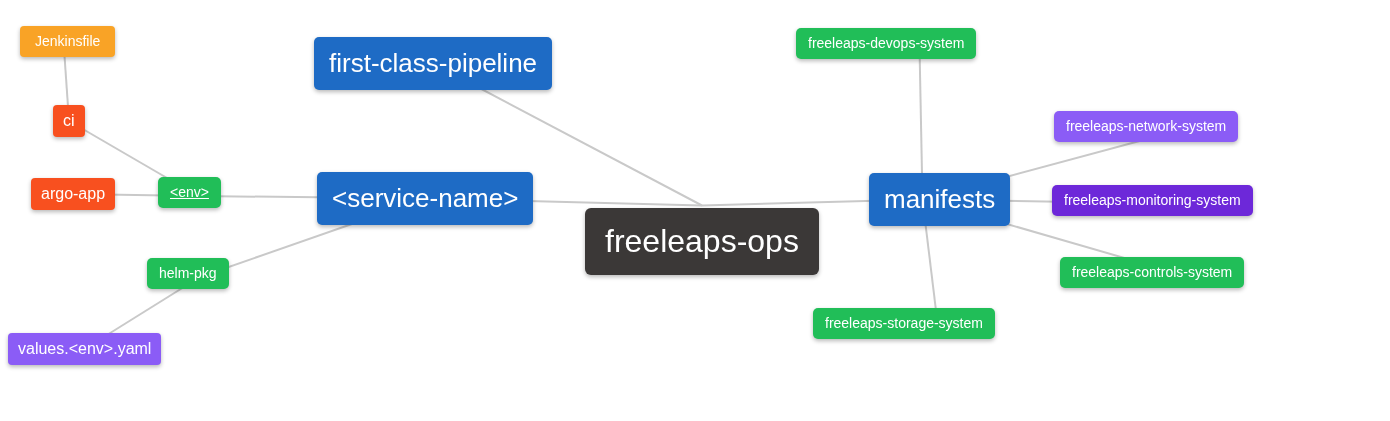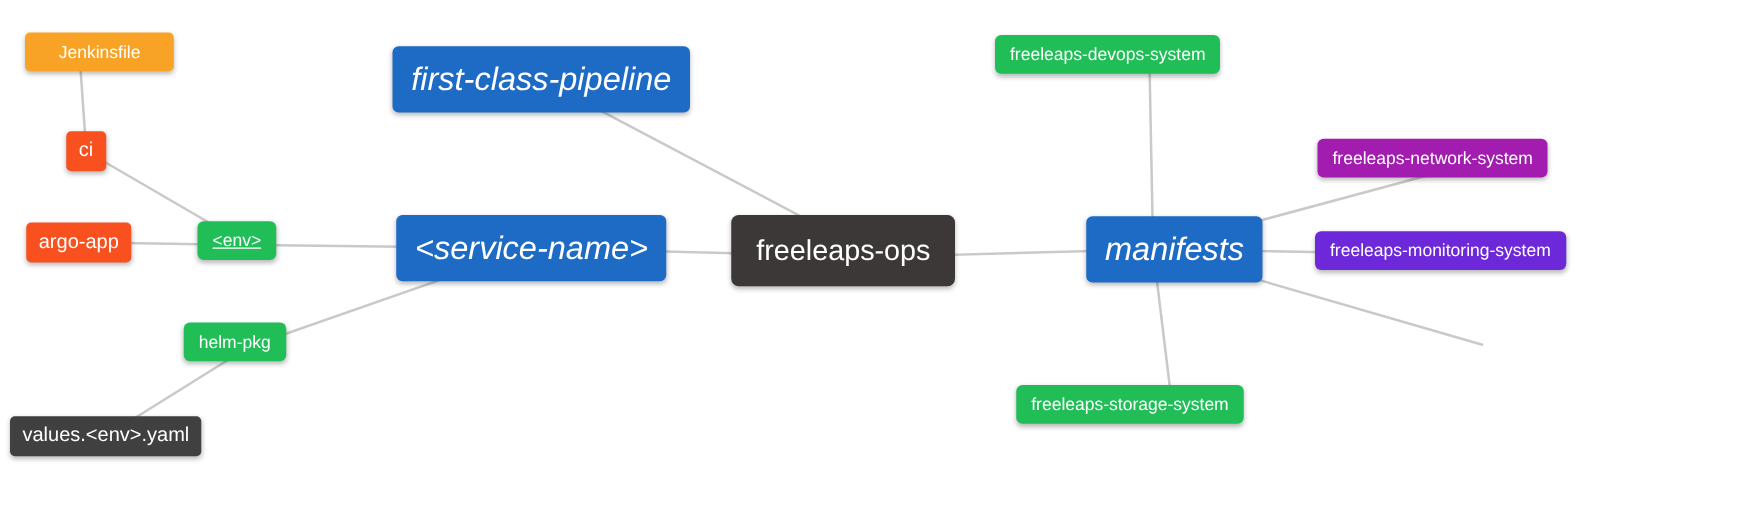--- a/index.html
+++ b/index.html
@@ -25,25 +25,25 @@
     position: absolute;
     z-index: 1;
     color: #ffffff;
     white-space: nowrap;
     line-height: 1.1;
     border-radius: 5px;
     box-shadow: 0 2px 4px rgba(0,0,0,0.28);
     cursor: pointer;
     user-select: none;
   }
-  .d0 { font-size: 23px; padding: 16px 20px; border-radius: 6px; }
-  .d1 { font-size: 26px; padding: 12px 15px; font-style: italic; }
+  .d0 { font-size: 32px; padding: 16px 20px; border-radius: 6px; margin-top: 36px; }
+  .d1 { font-size: 26px; padding: 12px 15px; }
   .d2 { font-size: 14px; padding: 8px 12px;  }
   .d3 { font-size: 16px; padding: 7px 10px;  border-radius: 4px; }
-  .d4 { font-size: 14px; padding: 8px 27px;  border-radius: 4px; }
+  .d4 { font-size: 14px; padding: 8px 15px;  border-radius: 4px; }
 </style>
 </head>
 <body>
 
 <div class="mindmap-canvas">
   <svg class="edge-layer" id="edge-layer" viewBox="0 0 1390 421" xmlns="http://www.w3.org/2000/svg">
       <line x1="63.5" y1="41.5" x2="69" y2="121" stroke="#C9C9C9" stroke-width="2"></line>
       <line x1="69" y1="121" x2="198" y2="196" stroke="#C9C9C9" stroke-width="2"></line>
       <line x1="73" y1="194" x2="198" y2="196" stroke="#C9C9C9" stroke-width="2"></line>
       <line x1="198" y1="196" x2="425" y2="198.5" stroke="#C9C9C9" stroke-width="2"></line>
@@ -59,20 +59,21 @@
       <line x1="922.5" y1="199.5" x2="938" y2="327" stroke="#C9C9C9" stroke-width="2"></line>
     </svg>
 
   <div class="node d0" style="left: 585px; top: 172px; background: rgb(59, 56, 55); color: rgb(255, 255, 255);">freeleaps-ops</div>
   <div class="node d1" style="left: 314px; top: 37px; background: rgb(30, 107, 197); color: rgb(255, 255, 255);">first-class-pipeline</div>
   <div class="node d1" style="left: 317px; top: 172px; background: rgb(30, 107, 197); color: rgb(255, 255, 255);">&lt;service-name&gt;</div>
   <div class="node d1" style="left: 852px; top: 173px; background: rgb(30, 107, 197); color: rgb(255, 255, 255); margin-left: 17px;">manifests</div>
   <div class="node d2" style="left: 158px; top: 177px; background: rgb(33, 190, 88); color: rgb(255, 255, 255); text-decoration: underline;">&lt;env&gt;</div>
   <div class="node d2" style="left: 147px; top: 258px; background: rgb(33, 190, 88); color: rgb(255, 255, 255);">helm-pkg</div>
   <div class="node d3" style="left: 53px; top: 105px; background: rgb(248, 80, 31); color: rgb(255, 255, 255);">ci</div>
-  <div class="node d3" style="left: 21px; top: 178px; background: rgb(248, 80, 31); color: rgb(255, 255, 255); text-align: center;">argo-app</div>
-  <div class="node d3" style="left: 8px; top: 333px; background: #404040; color: rgb(255, 255, 255);">values.&lt;env&gt;.yaml</div>
+  <div class="node d3" style="left: 31px; top: 178px; background: rgb(248, 80, 31); color: rgb(255, 255, 255); text-align: center;">argo-app</div>
+  <div class="node d3" style="left: 8px; top: 333px; background: #8b5cf6; color: rgb(255, 255, 255);">values.&lt;env&gt;.yaml</div>
   <div class="node d4" style="left: 20px; top: 26px; background: rgb(249, 163, 38); color: rgb(255, 255, 255);">Jenkinsfile</div>
   <div class="node d2" style="left: 796px; top: 28px; background: rgb(33, 190, 88); color: rgb(255, 255, 255);">freeleaps-devops-system</div>
-  <div class="node d2" style="left: 1054px; top: 111px; background: #a21caf; color: rgb(255, 255, 255);">freeleaps-network-system</div>
+  <div class="node d2" style="left: 1054px; top: 111px; background: #8b5cf6; color: rgb(255, 255, 255);">freeleaps-network-system</div>
   <div class="node d2" style="left: 1052px; top: 185px; background: #6d28d9; color: rgb(255, 255, 255);">freeleaps-monitoring-system</div>
+  <div class="node d2" style="left: 1060px; top: 257px; background: rgb(33, 190, 88); color: rgb(255, 255, 255);">freeleaps-controls-system</div>
   <div class="node d2" style="left: 813px; top: 308px; background: rgb(33, 190, 88); color: rgb(255, 255, 255);">freeleaps-storage-system</div>
 </div>
 
 </body></html>

